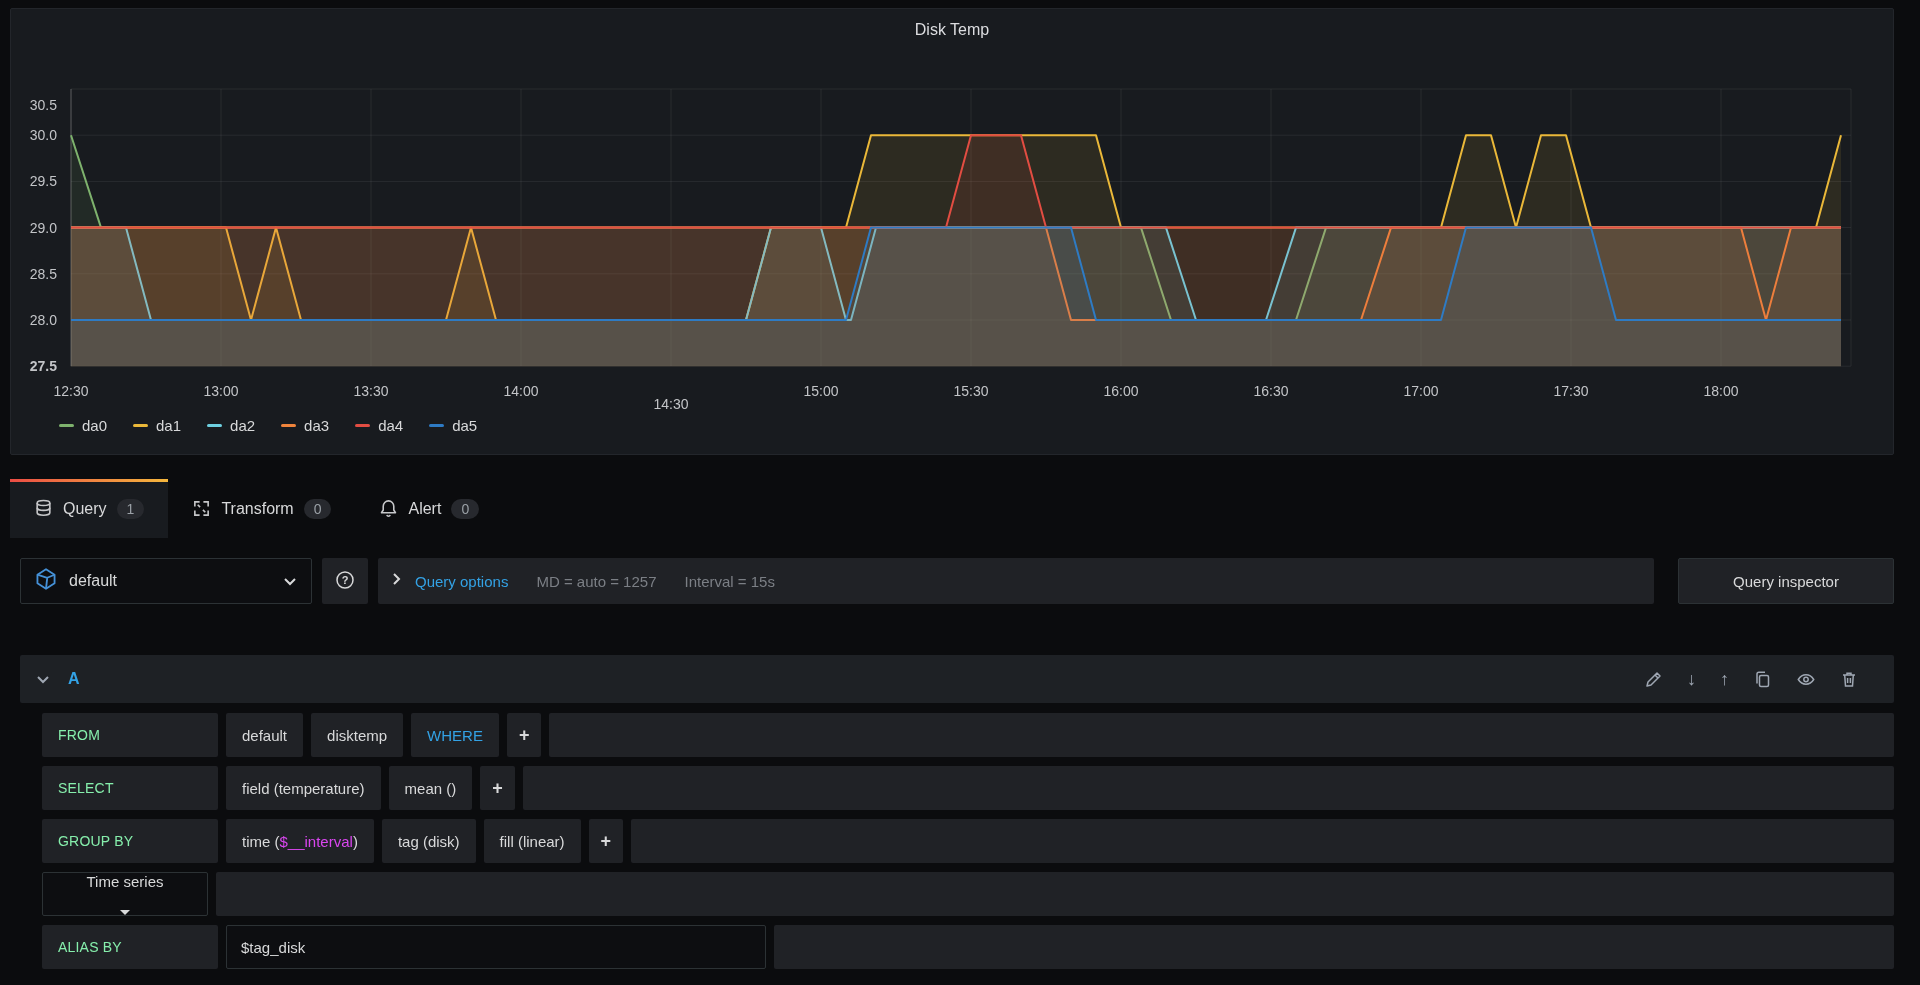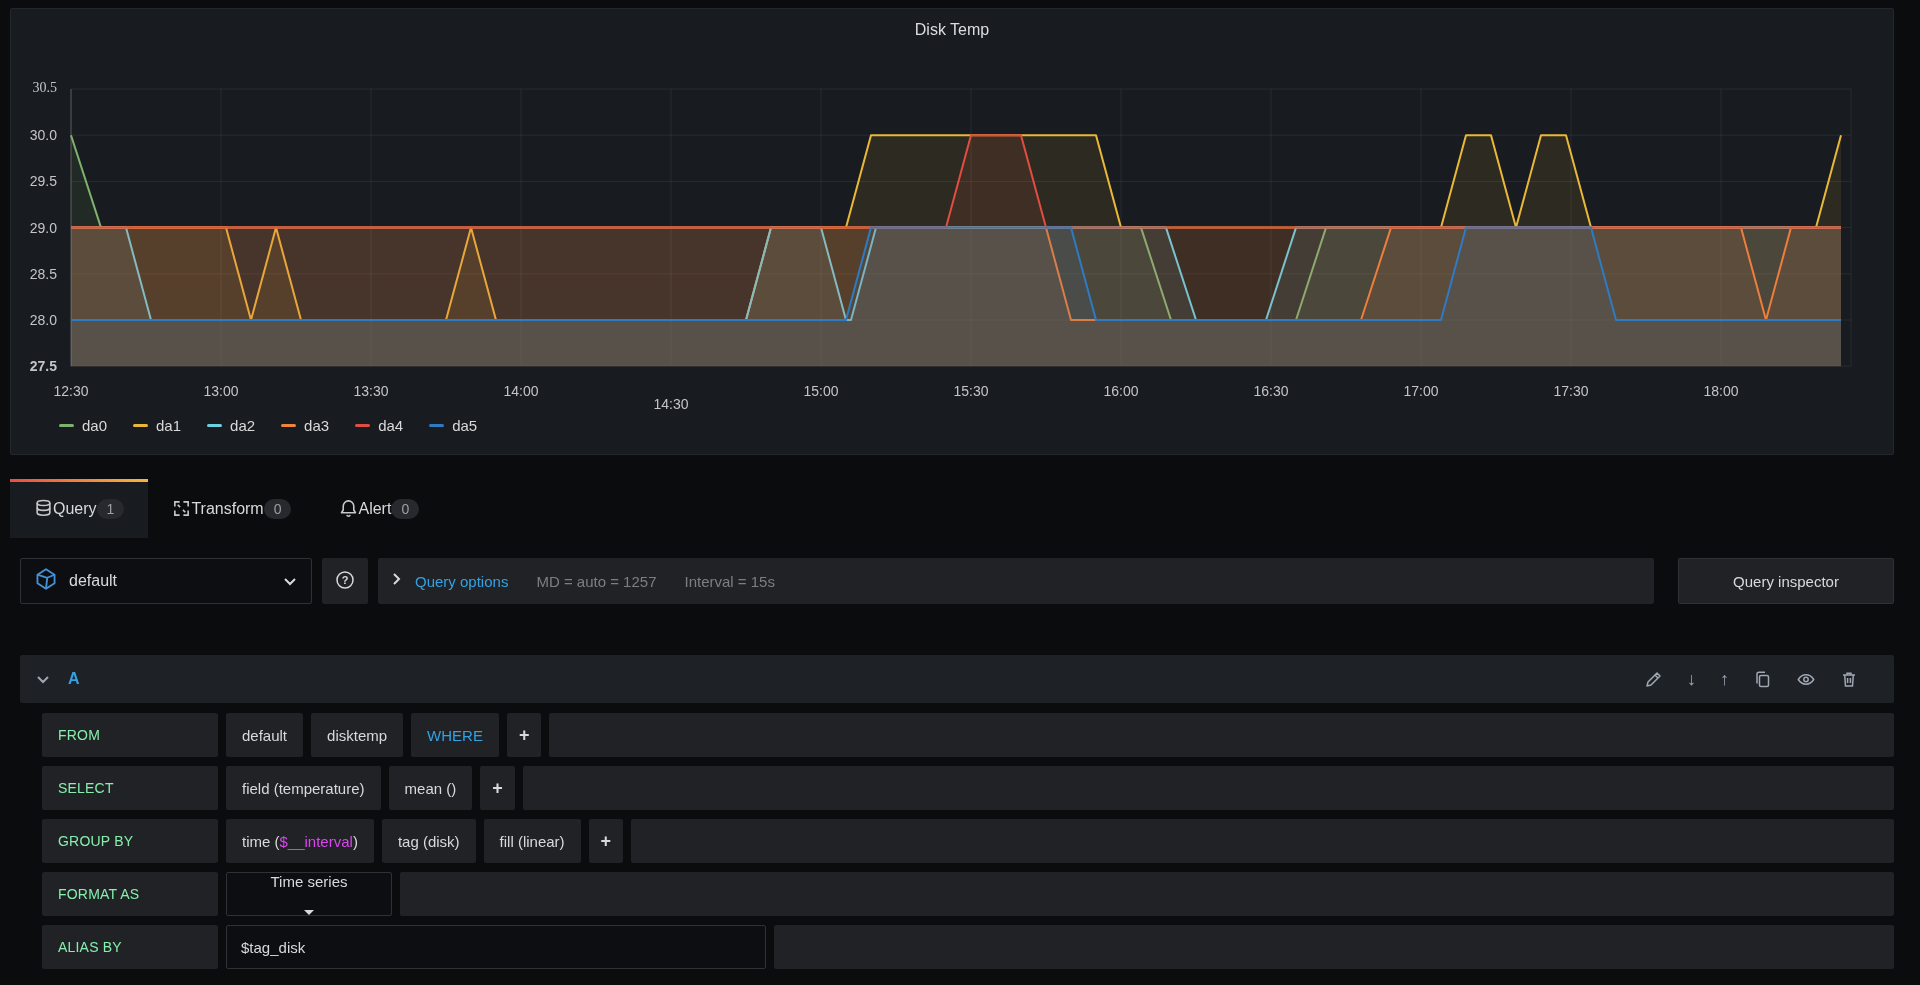--- a/index.html
+++ b/index.html
@@ -17,21 +17,21 @@
                 font-size:14px; color:#c3c5c8; }
   .x-axis div { position:absolute; width:64px; text-align:center;
                 font-size:14px; color:#c3c5c8; top:374px; }
   .legend { position:absolute; left:48px; top:408px; display:flex; gap:26px; align-items:center; }
   .legend-item { display:flex; align-items:center; gap:8px; cursor:pointer; }
   .legend-dash { width:15px; height:3px; border-radius:2px; }
   .legend-label { font-size:15px; color:#d8d9da; }
 
   
   .tabs { position:absolute; left:10px; top:479px; display:flex; height:59px; }
-  .tab { position:relative; display:flex; align-items:center; padding:0 24px;
+  .tab { position:relative; display:flex; align-items:center; gap:10px; padding:0 24px;
          font-size:16px; color:#d8d9da; cursor:pointer; }
   .tab.active { background:#181b1f; }
   .tab.active::before { content:""; position:absolute; left:0; top:0; right:0; height:3px;
          background:linear-gradient(90deg,#eb4d44 0%,#f5b73d 100%); }
   .tab .ticon { display:flex; color:#c7c8ca; }
   .badge { background:#27292e; color:#9aa0a6; font-size:14px; border-radius:11px;
            padding:2px 10px; }
 
   
   .dsrow { position:absolute; left:20px; top:558px; width:1874px; display:flex; gap:10px; height:46px; }
@@ -111,21 +111,21 @@
           <polygon points="10,146.6 65,146.6 90,239.0 685,239.0 710,146.6 760,146.6 785,239.0 790,239.0 815,146.6 1105,146.6 1135,239.0 1205,239.0 1235,146.6 1780,146.6 1780,285.20000000000005 10,285.20000000000005" fill="#6ED0E0" fill-opacity="0.1"></polygon>
           <polyline points="10,146.6 65,146.6 90,239.0 685,239.0 710,146.6 760,146.6 785,239.0 790,239.0 815,146.6 1105,146.6 1135,239.0 1205,239.0 1235,146.6 1780,146.6" fill="none" stroke="#6ED0E0" stroke-width="2" stroke-linejoin="round"></polyline>
           <polygon points="10,146.6 985,146.6 1010,239.0 1300,239.0 1330,146.6 1680,146.6 1705,239.0 1730,146.6 1780,146.6 1780,285.20000000000005 10,285.20000000000005" fill="#EF843C" fill-opacity="0.1"></polygon>
           <polyline points="10,146.6 985,146.6 1010,239.0 1300,239.0 1330,146.6 1680,146.6 1705,239.0 1730,146.6 1780,146.6" fill="none" stroke="#EF843C" stroke-width="2" stroke-linejoin="round"></polyline>
           <polygon points="10,146.6 885,146.6 910,54.2 960,54.2 985,146.6 1780,146.6 1780,285.20000000000005 10,285.20000000000005" fill="#E24D42" fill-opacity="0.1"></polygon>
           <polyline points="10,146.6 885,146.6 910,54.2 960,54.2 985,146.6 1780,146.6" fill="none" stroke="#E24D42" stroke-width="2" stroke-linejoin="round"></polyline>
           <polygon points="10,239.0 785,239.0 810,146.6 1010,146.6 1035,239.0 1380,239.0 1405,146.6 1530,146.6 1555,239.0 1780,239.0 1780,285.20000000000005 10,285.20000000000005" fill="#2E7BC4" fill-opacity="0.1"></polygon>
           <polyline points="10,239.0 785,239.0 810,146.6 1010,146.6 1035,239.0 1380,239.0 1405,146.6 1530,146.6 1555,239.0 1780,239.0" fill="none" stroke="#2E7BC4" stroke-width="2" stroke-linejoin="round"></polyline>
         </svg></div>
     <div id="yAxis" class="y-axis">
-        <div style="top: 71px; font-family: Liberation Serif, serif;">30.5</div>
+        <div style="top: 88px;">30.5</div>
         <div style="top: 118.2px;">30.0</div>
         <div style="top: 164.4px;">29.5</div>
         <div style="top: 210.6px;">29.0</div>
         <div style="top: 256.8px;">28.5</div>
         <div style="top: 303px;">28.0</div>
         <div style="top: 349.2px; font-weight: bold;">27.5</div>
       </div>
     <div id="xAxis" class="x-axis">
         <div style="left: 28px;">12:30</div>
         <div style="left: 178px;">13:00</div>
@@ -306,21 +306,20 @@
         <span>time (</span>
         <span class="blue">$__interval</span>
         <span>)</span>
       </div>
       <div class="qseg">tag (disk)</div>
       <div class="qseg">fill (linear)</div>
       <div class="qseg plus">+</div>
       <div class="qfill"></div>
     </div>
     <div class="qrow">
-      <div class="qlabel">FORMAT AS</div>
       <div class="qselect">
         <span>Time series</span>
         <span class="caret"></span>
       </div>
       <div class="qfill"></div>
     </div>
     <div class="qrow">
       <div class="qlabel">ALIAS BY</div>
       <input class="qinput" value="$tag_disk" style="">
       <div class="qfill"></div>

